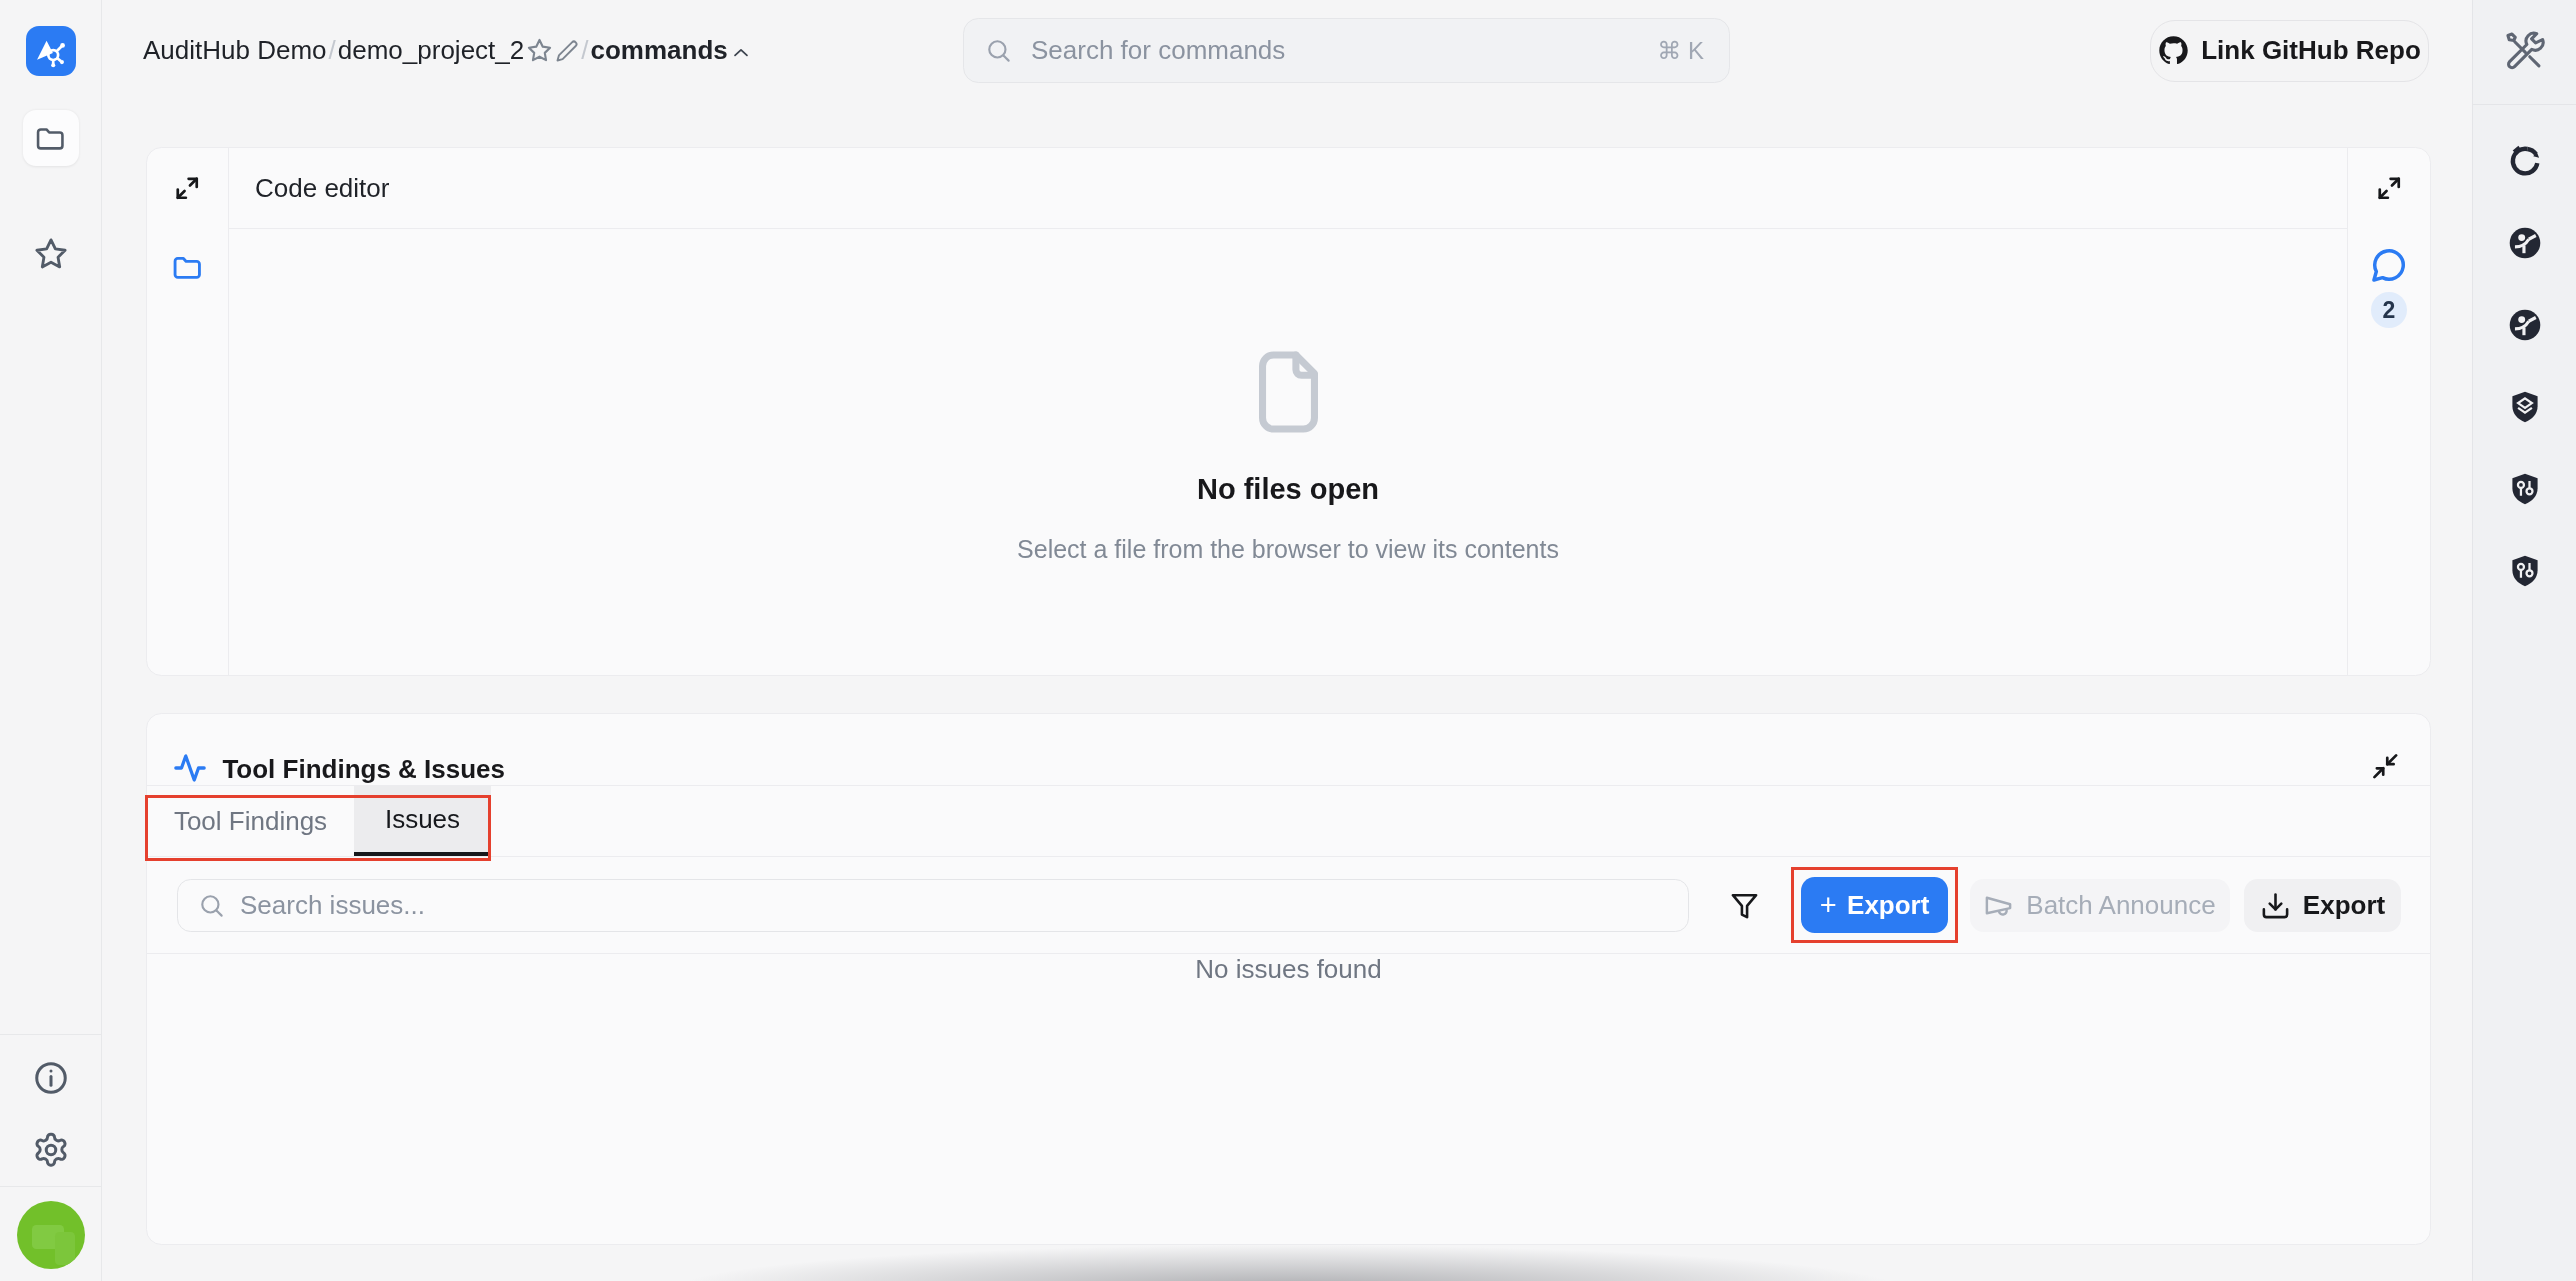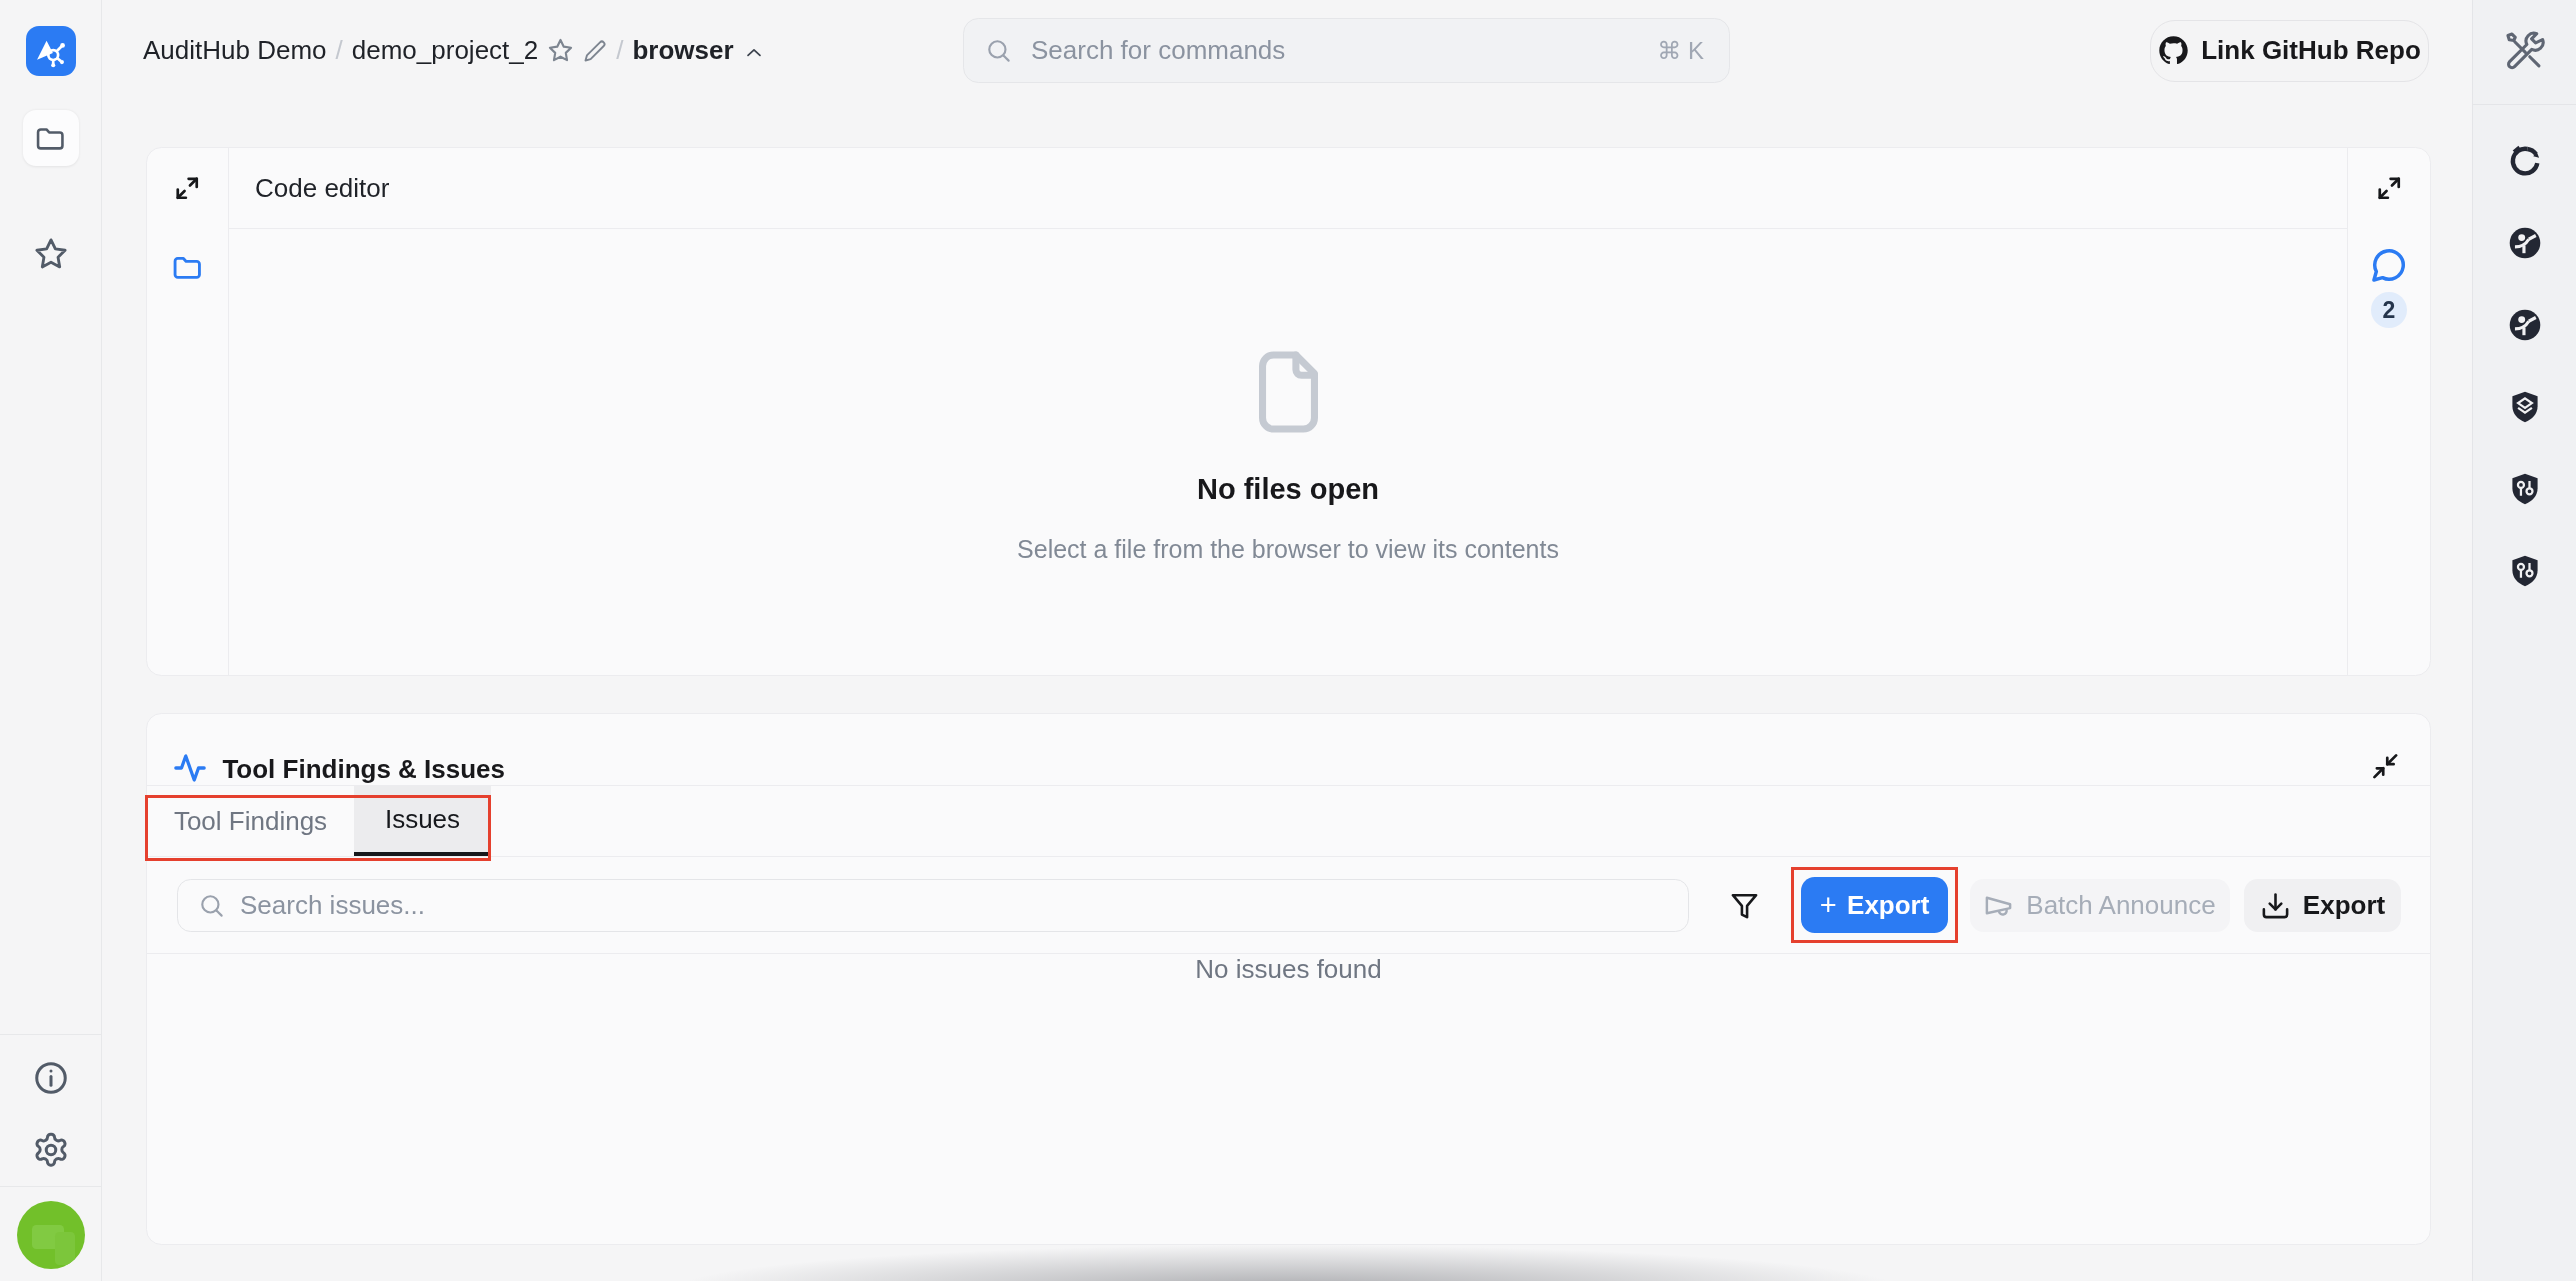--- a/index.html
+++ b/index.html
@@ -20,21 +20,21 @@
   .icon-stroke { fill:none; stroke:#525b68; stroke-width:1.9; stroke-linecap:round; stroke-linejoin:round; }
   .sidebar .spacer { flex:1; }
   .side-divider { width:102px; height:0.9px; background:#e7e8ea; }
   .side-bottom { display:flex; flex-direction:column; align-items:center; padding:12px 0 8.6px; }
   .avatar { width:68px; height:68px; border-radius:50%; background:#72c02a; overflow:hidden; position:relative; margin:13.7px 0 12px; }
   .avatar .p1 { position:absolute; left:15.4px; top:24px; width:32.5px; height:24px; background:#81ca42; border-radius:4.3px; }
   .avatar .p2 { position:absolute; left:38px; top:31px; width:20.5px; height:32.5px; background:#7cc63b; border-radius:4.3px; }
 
   
   .topbar { position:absolute; left:102px; top:0; width:2370px; height:101px; }
-  .breadcrumb { position:absolute; left:41px; top:0; height:101px; display:flex; align-items:center; gap:9px; font-size:26px; }
+  .breadcrumb { position:absolute; left:41px; top:0; height:101px; display:flex; align-items:center; gap:2px; font-size:26px; }
   .crumb { color:#1f2228; font-weight:500; }
   .crumb-sep { color:#c4c8cf; font-weight:400; }
   .crumb-current { font-weight:700; }
   .crumb-icon { width:27px; height:27px; }
   .crumb-icon svg { width:100%; height:100%; }
   .cmd-search { position:absolute; left:861px; top:18px; width:767px; height:65px; }
   .cmd-search input { width:100%; height:100%; border:0.9px solid #e5e6e9; border-radius:15.4px; background:#f1f2f4;
                       font:inherit; font-size:26px; color:#3c434e; padding:0 111px 0 67px; outline:none; }
   .cmd-search input::placeholder { color:#8b93a0; }
   .cmd-search .mag { position:absolute; left:22px; top:19px; width:27px; height:27px; }
@@ -173,21 +173,21 @@
         <svg viewBox="0 0 24 24" class="icon-stroke" style="stroke:#7d8590;">
           <polygon points="12 2.6 14.9 8.6 21.4 9.5 16.7 14.1 17.8 20.6 12 17.5 6.2 20.6 7.3 14.1 2.6 9.5 9.1 8.6"></polygon>
         </svg>
       </span>
       <span class="crumb-icon" style="width:24px;height:24px;">
         <svg viewBox="0 0 24 24" class="icon-stroke" style="stroke:#7d8590;">
           <path d="M17 3.3a2.6 2.6 0 1 1 3.7 3.7L7.6 20.1 2.5 21.5l1.4-5.1z"></path>
         </svg>
       </span>
       <span class="crumb-sep">/</span>
-      <span class="crumb crumb-current">browser</span>
+      <span class="crumb crumb-current">commands</span>
       <span class="crumb-icon" style="width:22px;height:22px;">
         <svg viewBox="0 0 24 24" class="icon-stroke" style="stroke:#3c434e;">
           <polyline points="5.5 14.5 12 8.5 18.5 14.5"></polyline>
         </svg>
       </span>
     </div>
 
     <div class="cmd-search">
       <input type="text" placeholder="Search for commands" style="">
       <svg class="mag icon-stroke" viewBox="0 0 24 24" style="stroke:#9aa1ad;">

